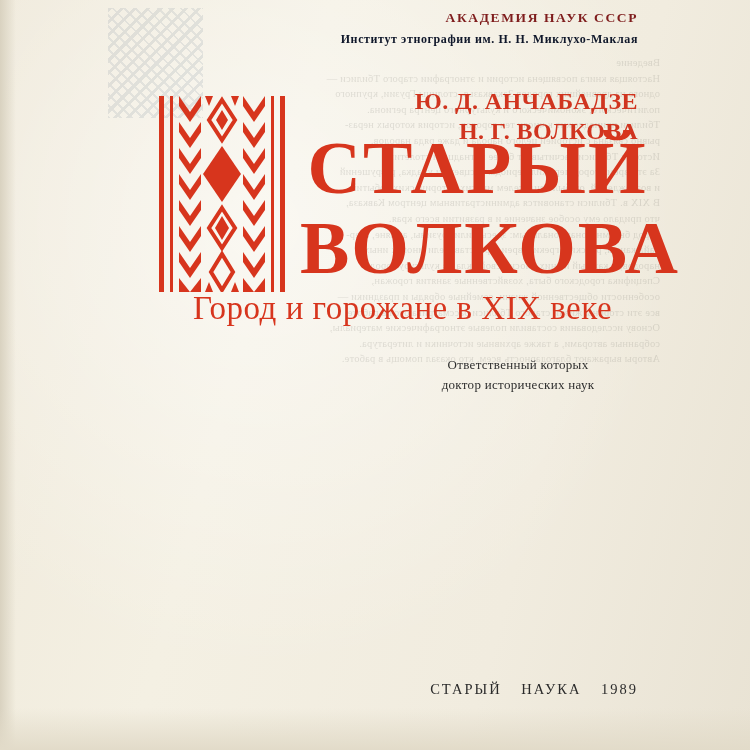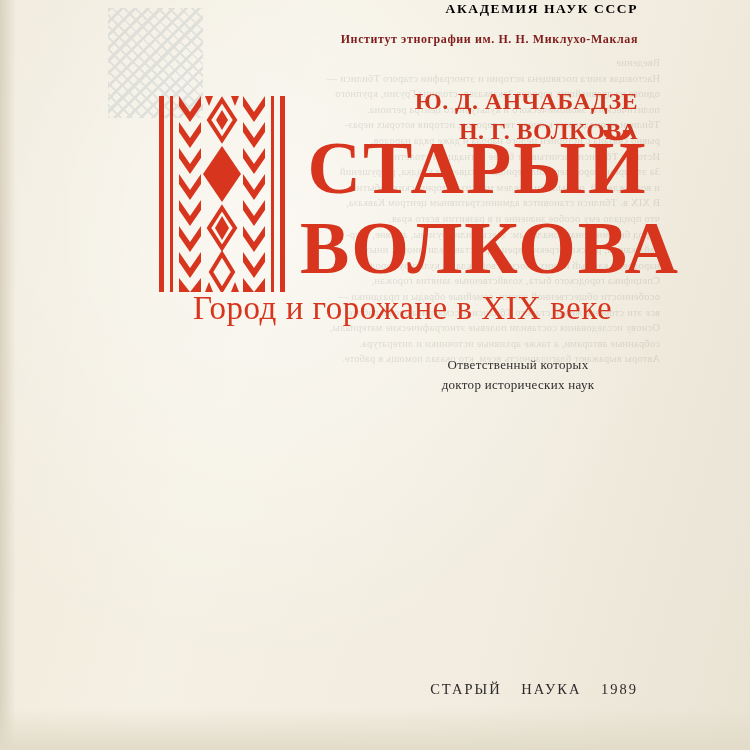--- a/index.html
+++ b/index.html
@@ -71,34 +71,34 @@
 
   .content {
     position: absolute;
     inset: 0;
   }
 
   
   .academy {
     position: absolute;
     right: 112px;
-    top: 1px;
+    top: 10px;
     text-align: right;
-    color: #000000;
+    color: #7f1d1d;
     font-size: 13.5px;
     letter-spacing: 1.6px;
     font-weight: bold;
     font-family: "Liberation Serif", serif;
   }
   .institute {
     position: absolute;
     right: 112px;
     top: 32px;
     text-align: right;
-    color: #7f1d1d;
+    color: #0f172a;
     font-size: 12px;
     letter-spacing: 0.6px;
     font-weight: bold;
   }
 
   
   .authors {
     position: absolute;
     right: 112px;
     top: 86px;

